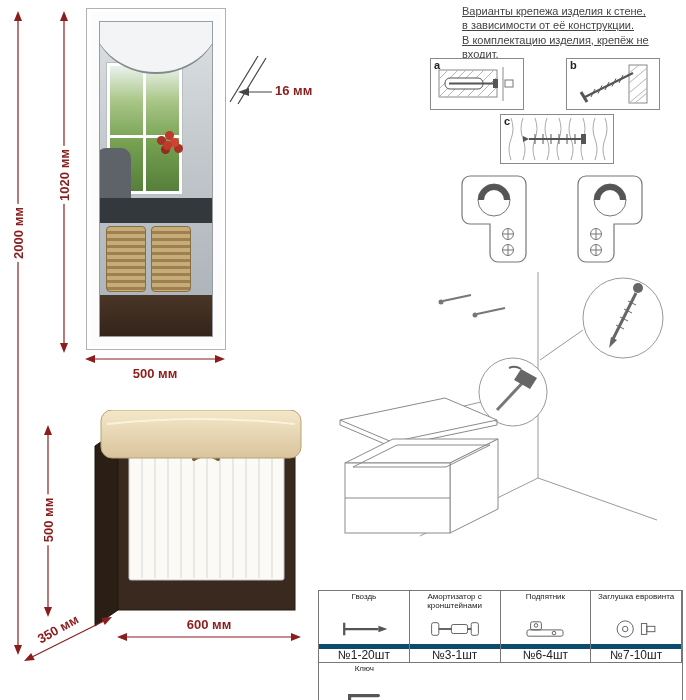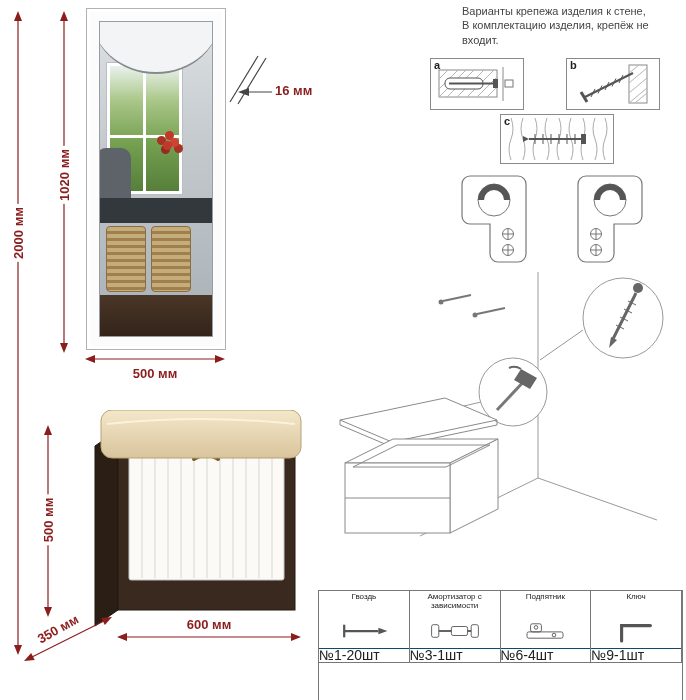--- a/index.html
+++ b/index.html
@@ -32,36 +32,36 @@
   .sc-flowers{left:56%;top:38%;width:9px;height:9px;background:#c0392b;border-radius:50%;
     box-shadow:7px -3px 0 #d14233,-6px -5px 0 #a93226,2px -10px 0 #c0392b,
                11px 3px 0 #a93226,-2px 4px 0 #922b21;}
   .sc-baskets{left:5%;top:65%;width:76%;height:21%;display:flex;gap:5px;}
   .sc-basket{flex:1;border:1px solid #8a6d40;border-radius:4px;
     background:repeating-linear-gradient(180deg,#c6ac78 0 4px,#9e7f4e 4px 7px);}
   .sc-floor{left:0;bottom:0;width:100%;height:13%;
     background:linear-gradient(180deg,#4a3627,#33241a);}
   
   .note{position:absolute;left:462px;top:4px;width:222px;font-size:11px;
-    line-height:1.3;color:#444;}
+    line-height:1.3;color:#444;text-decoration:underline;}
   
   .mountbox{position:absolute;border:1px solid #8a8a8a;background:#fff;}
   .mountbox .lbl{position:absolute;left:3px;top:0px;font-size:11px;font-weight:bold;color:#222;}
   
   .parts-table{position:absolute;left:318px;top:551px;width:363px;height:144px;
     display:grid;grid-template-columns:repeat(4,1fr);grid-template-rows:repeat(2,1fr);
     border:1px solid #777;background:#fff;margin-top:39px;}
   .pcell{border-right:1px solid #777;border-bottom:1px solid #777;
     display:flex;flex-direction:column;overflow:hidden;}
   .pcell:nth-child(5n){border-right:none;}
   .pcell:nth-child(n+6){border-bottom:none;}
   .pname{height:21px;font-size:8px;line-height:1.08;text-align:center;
     padding:2px 1px 0 1px;color:#222;}
   .picon{flex:1;display:flex;align-items:center;justify-content:center;}
-  .pqty{height:13px;font-size:14px;text-align:left;border-top:1px solid #0c4a6e;
+  .pqty{height:13px;font-size:12px;text-align:center;border-top:5px solid #0c4a6e;
     color:#222;line-height:13px;}
 </style>
 </head>
 <body>
 
 <div id="page">
 
   <svg class="abs" style="left:4px;top:10px" width="28" height="646">
     <line x1="14" y1="8" x2="14" y2="638" stroke="#8b1d1d" stroke-width="1.2"></line>
     <polygon points="14,1 10,11 18,11" fill="#8b1d1d"></polygon>
@@ -165,20 +165,21 @@
 
   <svg class="abs" style="left:116px;top:630px" width="186" height="14">
     <line x1="8" y1="7" x2="178" y2="7" stroke="#8b1d1d" stroke-width="1.2"></line>
     <polygon points="1,7 11,3 11,11" fill="#8b1d1d"></polygon>
     <polygon points="185,7 175,3 175,11" fill="#8b1d1d"></polygon>
   </svg>
   <div class="dim-label horiz" style="left:209px;top:624px">600 мм</div>
 
   <div class="note">
     <div>Варианты крепежа изделия к стене,</div>
+    <div>в зависимости от её конструкции.</div>
     <div>В комплектацию изделия, крепёж не входит.</div>
   </div>
 
   <div class="mountbox" style="left:430px;top:58px;width:92px;height:50px">
     <span class="lbl">a</span>
     <svg width="92" height="50">
       <rect x="8" y="11" width="58" height="27" fill="none" stroke="#8a8a8a"></rect>
       <path d="M8,20 l9,-9 M8,30 l19,-19 M8,38 l27,-27 M16,38 l27,-27 M26,38 l27,-27 M36,38 l27,-27 M46,38 l20,-20 M56,38 l10,-10" stroke="#b5b5b5" stroke-width="1" fill="none"></path>
       <rect x="14" y="19" width="38" height="11" rx="5" fill="#fff" stroke="#555"></rect>
       <line x1="18" y1="24.5" x2="62" y2="24.5" stroke="#555" stroke-width="2"></line>
@@ -297,21 +298,21 @@
         <line x1="8" y1="15" x2="46" y2="15" stroke="#555" stroke-width="2.5"></line>
         <line x1="8" y1="8" x2="8" y2="22" stroke="#555" stroke-width="2.5"></line>
         <polygon points="46,11.5 56,15 46,18.5" fill="#555"></polygon>
       </svg>
         </div>
       <div class="pqty">№1-20шт</div>
     </div>
 
 
     <div class="pcell">
-      <div class="pname">Амортизатор с зависимости</div>
+      <div class="pname">Амортизатор с кронштейнами</div>
       <div class="picon">
           <svg width="54" height="28" viewBox="0 0 60 30">
         <rect x="4" y="8" width="8" height="14" rx="2" fill="none" stroke="#555"></rect>
         <line x1="12" y1="15" x2="26" y2="15" stroke="#555" stroke-width="2"></line>
         <rect x="26" y="10" width="18" height="10" rx="2" fill="none" stroke="#555"></rect>
         <line x1="44" y1="15" x2="48" y2="15" stroke="#555" stroke-width="2"></line>
         <rect x="48" y="8" width="8" height="14" rx="2" fill="none" stroke="#555"></rect>
       </svg>
         </div>
       <div class="pqty">№3-1шт</div>
@@ -325,20 +326,32 @@
           <svg width="54" height="28" viewBox="0 0 60 30">
         <rect x="10" y="16" width="40" height="7" rx="2" fill="none" stroke="#555"></rect>
         <rect x="14" y="7" width="12" height="9" rx="2" fill="none" stroke="#555"></rect>
         <circle cx="40" cy="19.5" r="2" fill="none" stroke="#555"></circle>
         <circle cx="20" cy="11" r="2" fill="none" stroke="#555"></circle>
       </svg>
         </div>
       <div class="pqty">№6-4шт</div>
     </div>
 
+    <div class="pcell">
+      <div class="pname">Заглушка евровинта</div>
+      <div class="picon">
+          <svg width="54" height="28" viewBox="0 0 60 30">
+        <circle cx="18" cy="15" r="9" fill="none" stroke="#555"></circle>
+        <circle cx="18" cy="15" r="3" fill="none" stroke="#555"></circle>
+        <rect x="36" y="9" width="6" height="12" fill="none" stroke="#555"></rect>
+        <rect x="42" y="12" width="9" height="6" fill="none" stroke="#555"></rect>
+      </svg>
+        </div>
+      <div class="pqty">№7-10шт</div>
+    </div>
 
 
     <div class="pcell">
       <div class="pname">Ключ</div>
       <div class="picon">
           <svg width="54" height="28" viewBox="0 0 60 30">
         <path d="M14,26 L14,9 L46,9" fill="none" stroke="#555" stroke-width="3.5" stroke-linecap="round"></path>
       </svg>
         </div>
       <div class="pqty">№9-1шт</div>

